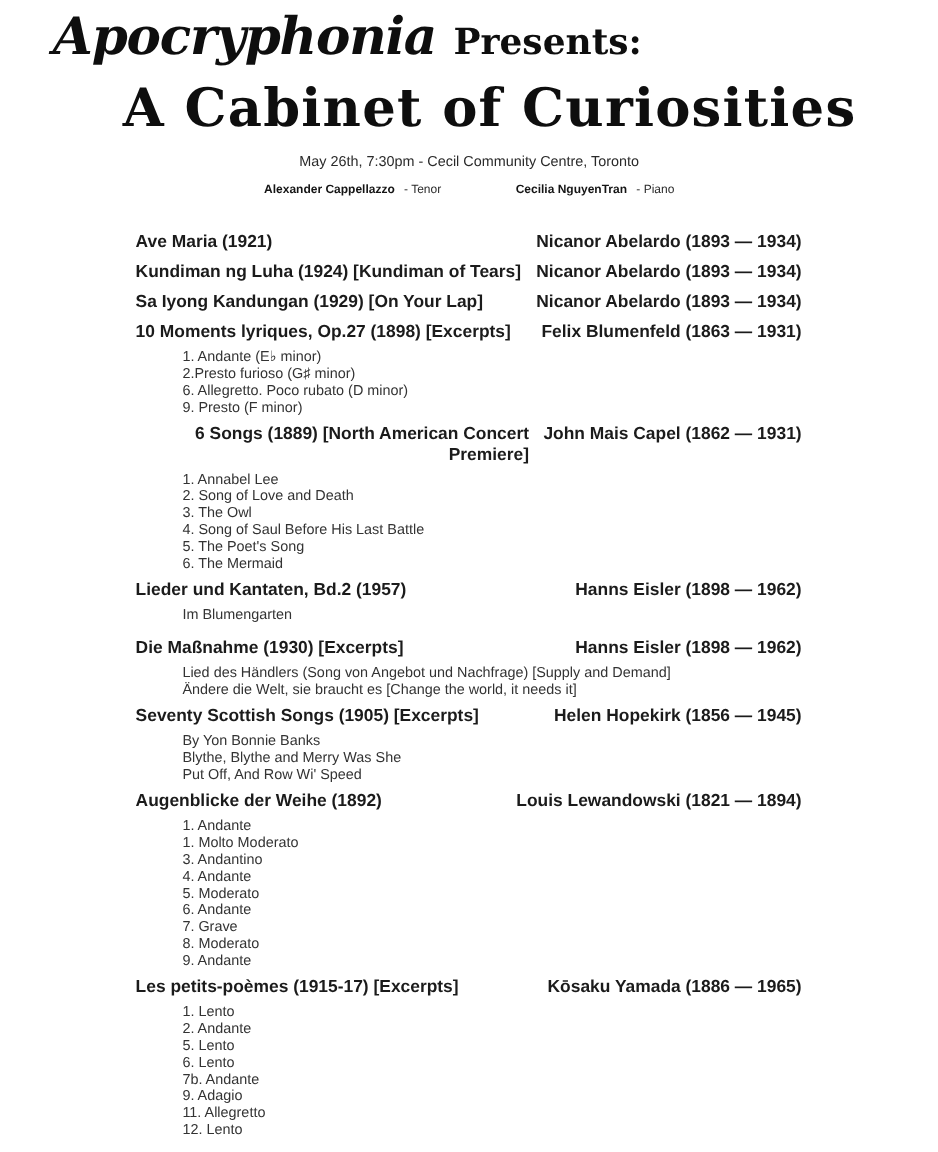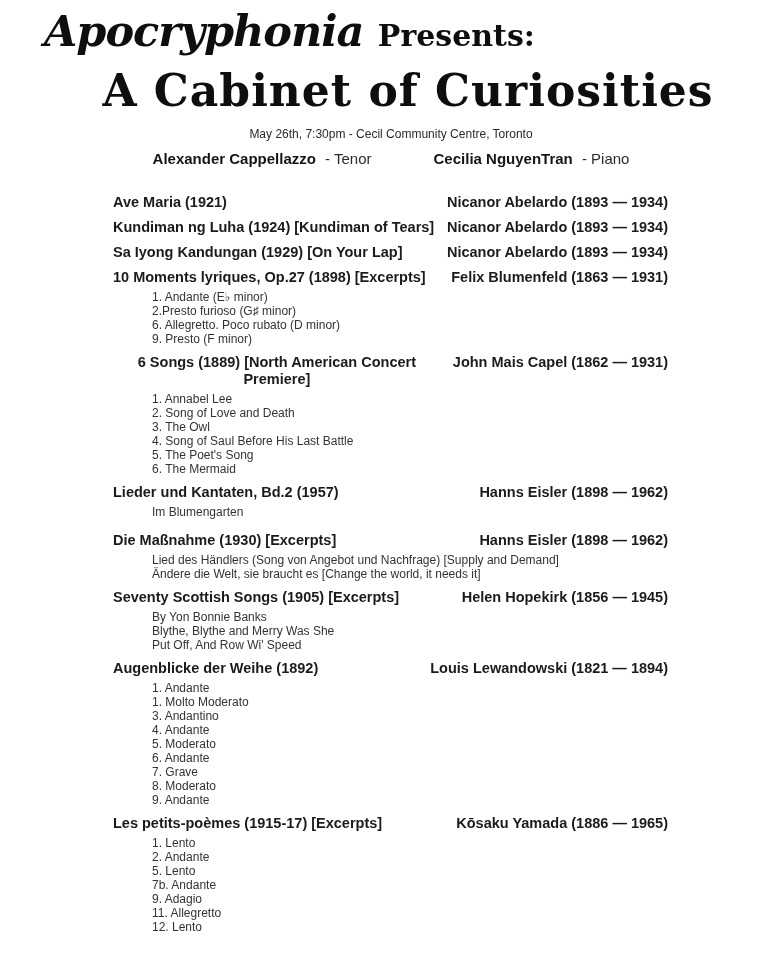--- a/index.html
+++ b/index.html
@@ -57,41 +57,41 @@
     text-align: center;
     font-size: 12px;
     line-height: 18px;
     color: #2a2a2a;
   }
   .performers {
     margin-top: 7px;
     display: flex;
     justify-content: center;
     gap: 62px;
-    font-size: 15px;
+    font-size: 10px;
     line-height: 18px;
     color: #2a2a2a;
   }
   .p-name { font-weight: 700; color: #151515; }
   .p-role { margin-left: 5px; }
   
   .program {
     margin: 26px 114px 0 113px;
   }
   .entry { margin-bottom: 8px; }
   .entry-row {
     display: flex;
     justify-content: space-between;
     align-items: baseline;
     font-weight: 700;
     font-size: 14.5px;
     line-height: 17px;
     color: #1b1b1b;
   }
-  .piece-title { text-align: center; padding-right: 12px; }
+  .piece-title { text-align: right; padding-right: 12px; }
   .composer { text-align: right; white-space: nowrap; }
   .movements {
     list-style: none;
     margin: 4px 0 5px 39px;
     padding: 0;
     font-size: 12px;
     line-height: 14px;
     color: #333333;
   }
   .gap-lg { margin-top: 13px; }
@@ -224,20 +224,21 @@
 
     <section class="entry">
       <div class="entry-row">
         <span class="piece-title">Les petits-poèmes (1915-17) [Excerpts]</span>
         <span class="composer">Kōsaku Yamada (1886 — 1965)</span>
       </div>
       <ul class="movements">
         <li>1. Lento</li>
         <li>2. Andante</li>
         <li>5. Lento</li>
+        <li>6. Lento</li>
         <li>7b. Andante</li>
         <li>9. Adagio</li>
         <li>11. Allegretto</li>
         <li>12. Lento</li>
       </ul>
     </section>
 
   </main>
 </div>
 

